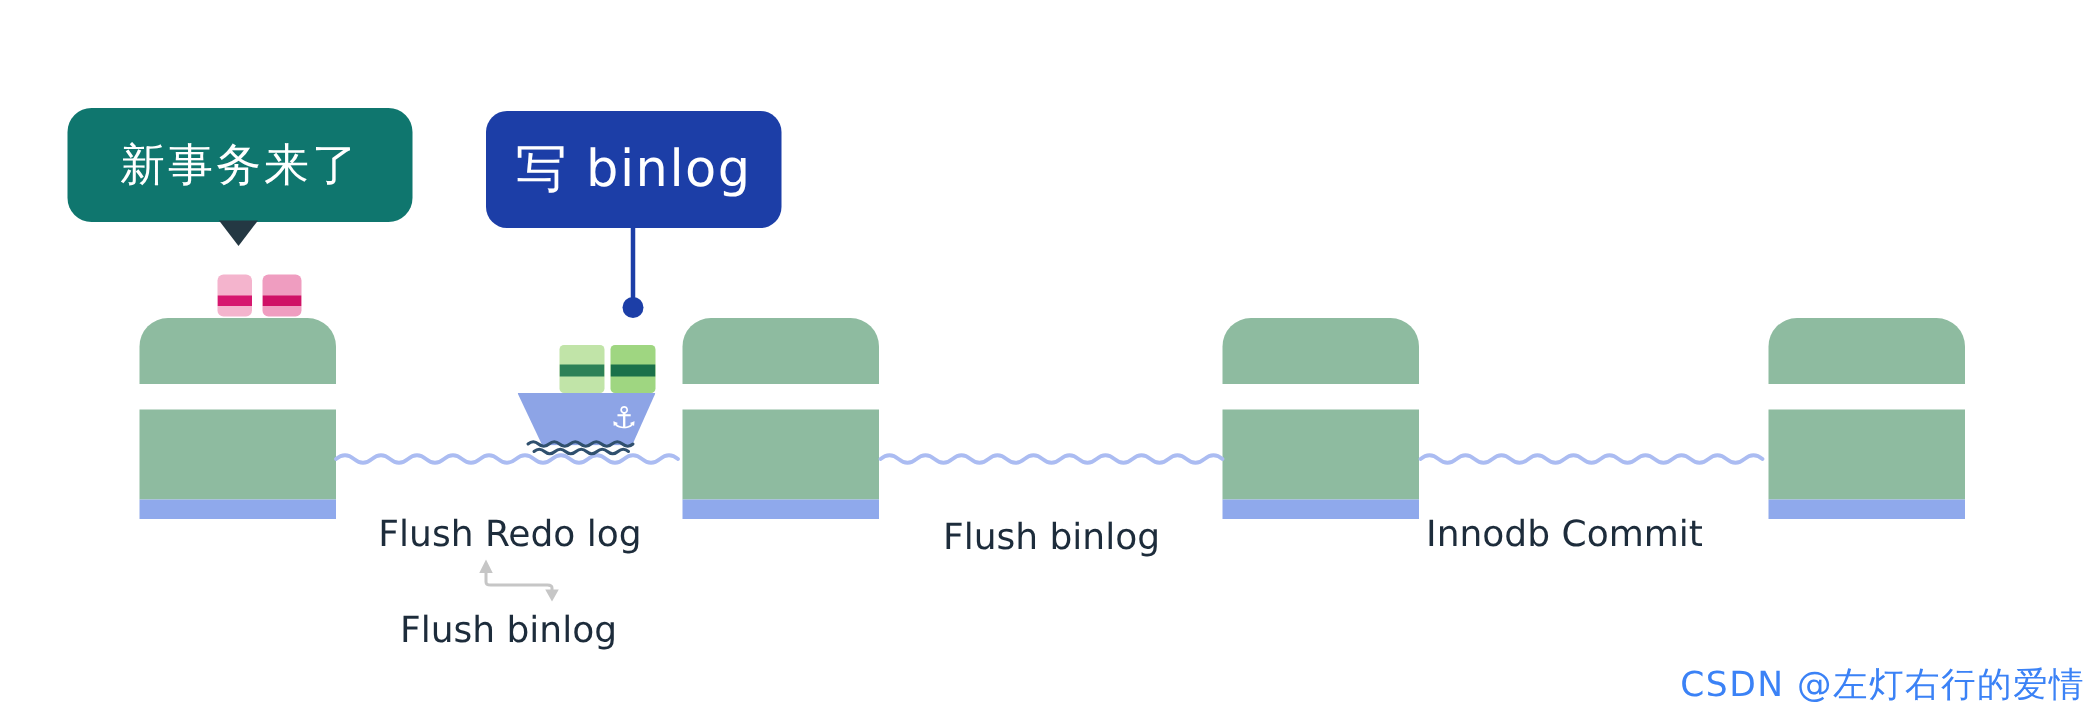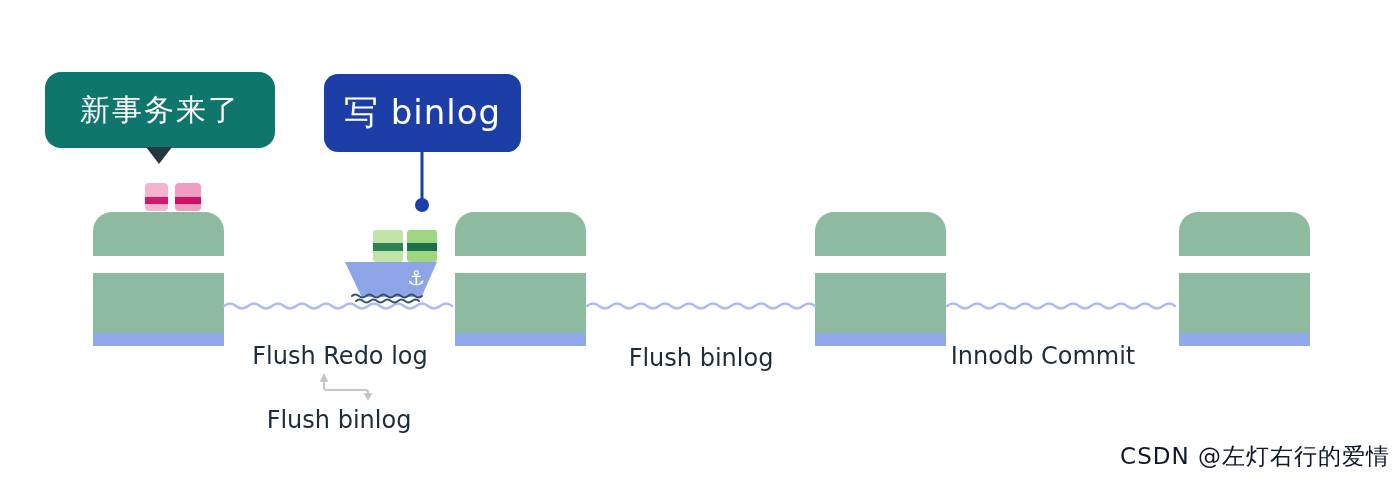--- a/index.html
+++ b/index.html
@@ -44,21 +44,21 @@
           font-size:20px;line-height:26px;text-align:center;}
 
   
   .step-label{position:absolute;transform:translateX(-50%);font-size:24px;font-weight:400;
               color:#1d2c3b;white-space:nowrap;}
   .lbl-flush{left:340px;top:342px;}
   .lbl-write{left:339px;top:406px;}
   .lbl-sync{left:701px;top:344px;}
   .lbl-innodb{left:1043px;top:342px;}
 
-  .watermark{position:absolute;right:2px;top:441px;font-size:23px;color:#0f172a;
+  .watermark{position:absolute;right:2px;top:441px;font-size:23px;color:#3b82f6;
              letter-spacing:1px;white-space:nowrap;}
 
   .overlay{position:absolute;left:0;top:0;pointer-events:none;}
 </style>
 </head>
 <body>
 
 <div class="canvas">
 
   <div class="bubble bubble-dark">

